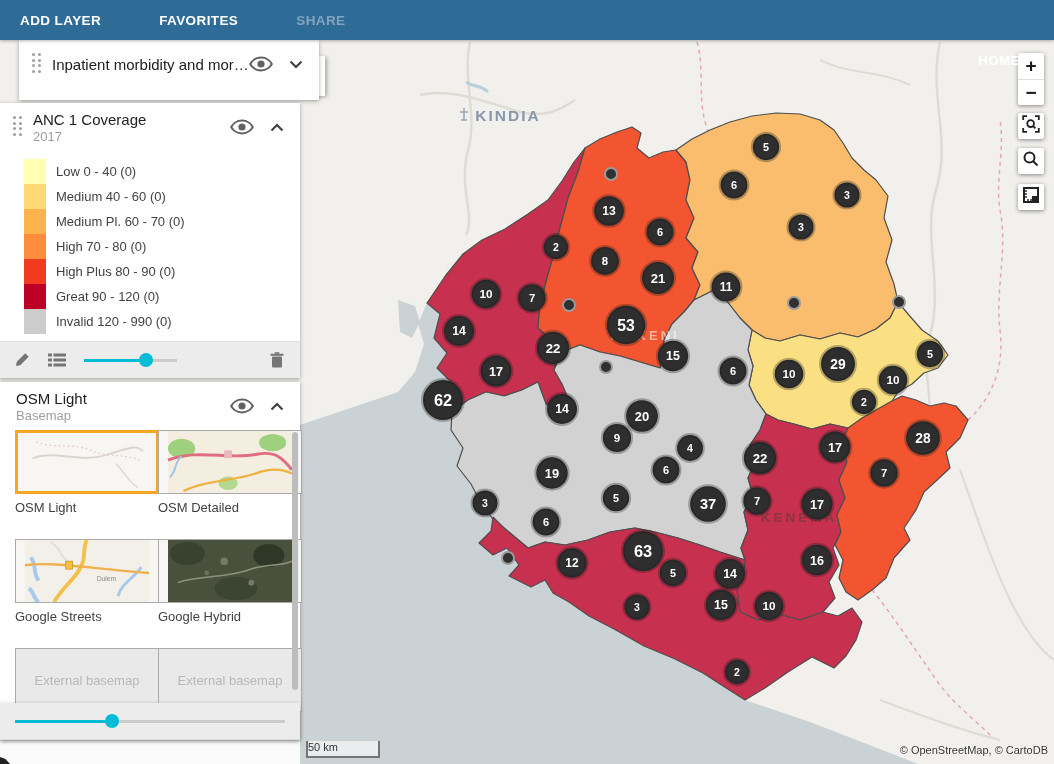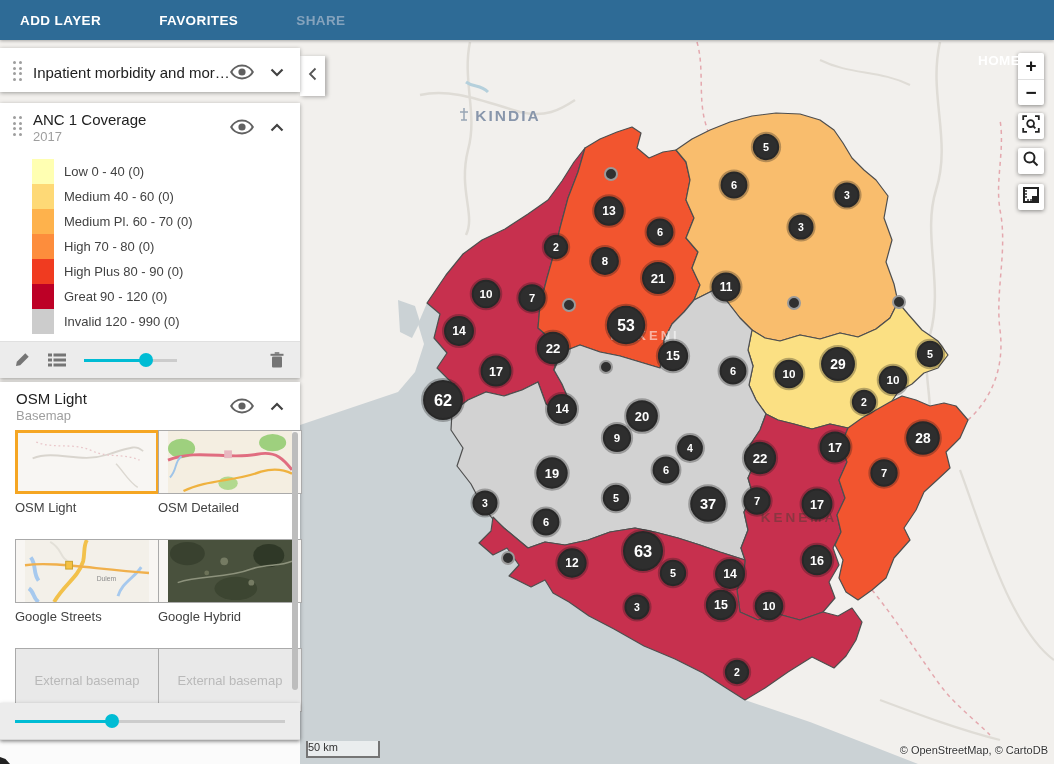--- a/index.html
+++ b/index.html
@@ -39,26 +39,26 @@
   .card-header { display:flex; align-items:center; height:48px; position:relative; }
   .draghandle { width:10px; height:22px; margin:0 10px 0 13px; display:grid;
                 grid-template-columns:3px 3px; grid-template-rows:repeat(4,3px); gap:2.5px 3px; }
   .draghandle i { background:#9e9e9e; border-radius:50%; width:3px; height:3px; }
   .card-titles { flex:1; min-width:0; }
   .card-title { font-size:15px; color:#212121; white-space:nowrap; overflow:hidden; text-overflow:ellipsis; }
   .card-sub { font-size:13px; color:#9e9e9e; margin-top:1px; }
   .hdr-icons { display:flex; align-items:center; gap:16px; margin-right:16px; }
   .icon-btn { cursor:pointer; display:flex; align-items:center; }
 
-  .card1 { top:8px; height:44px; }
+  .card1 { top:0; height:60px;margin-left:19px; }
   .collapse-btn { position:absolute; left:300px; top:16px; width:25px; height:40px; background:#fff; z-index:19;
                   box-shadow:2px 1px 4px rgba(0,0,0,.3); display:flex; align-items:center; justify-content:center; cursor:pointer; }
 
   .card2 { top:63px; height:275px; display:flex; flex-direction:column; }
-  .legend { padding:8px 0 6px 32px; }
+  .legend { padding:8px 0 6px 24px; }
   .legend-row { display:flex; align-items:center; height:25px; }
   .legend-swatch { width:22px; height:25px; flex:0 0 22px; }
   .legend-label { font-size:13px; color:#424242; margin-left:10px; white-space:nowrap; }
   .toolbar { margin-top:auto; height:37px; background:#ececec; border-top:1px solid #e0e0e0;
              display:flex; align-items:center; padding:0 14px; }
   .toolbar .tool { margin-right:18px; cursor:pointer; display:flex; align-items:center; }
   .toolbar .spacer { flex:1; }
 
   .slider { position:relative; height:14px; flex:1; max-width:120px; }
   .slider .track { position:absolute; left:0; right:0; top:6px; height:2.5px; background:#ccc; }

